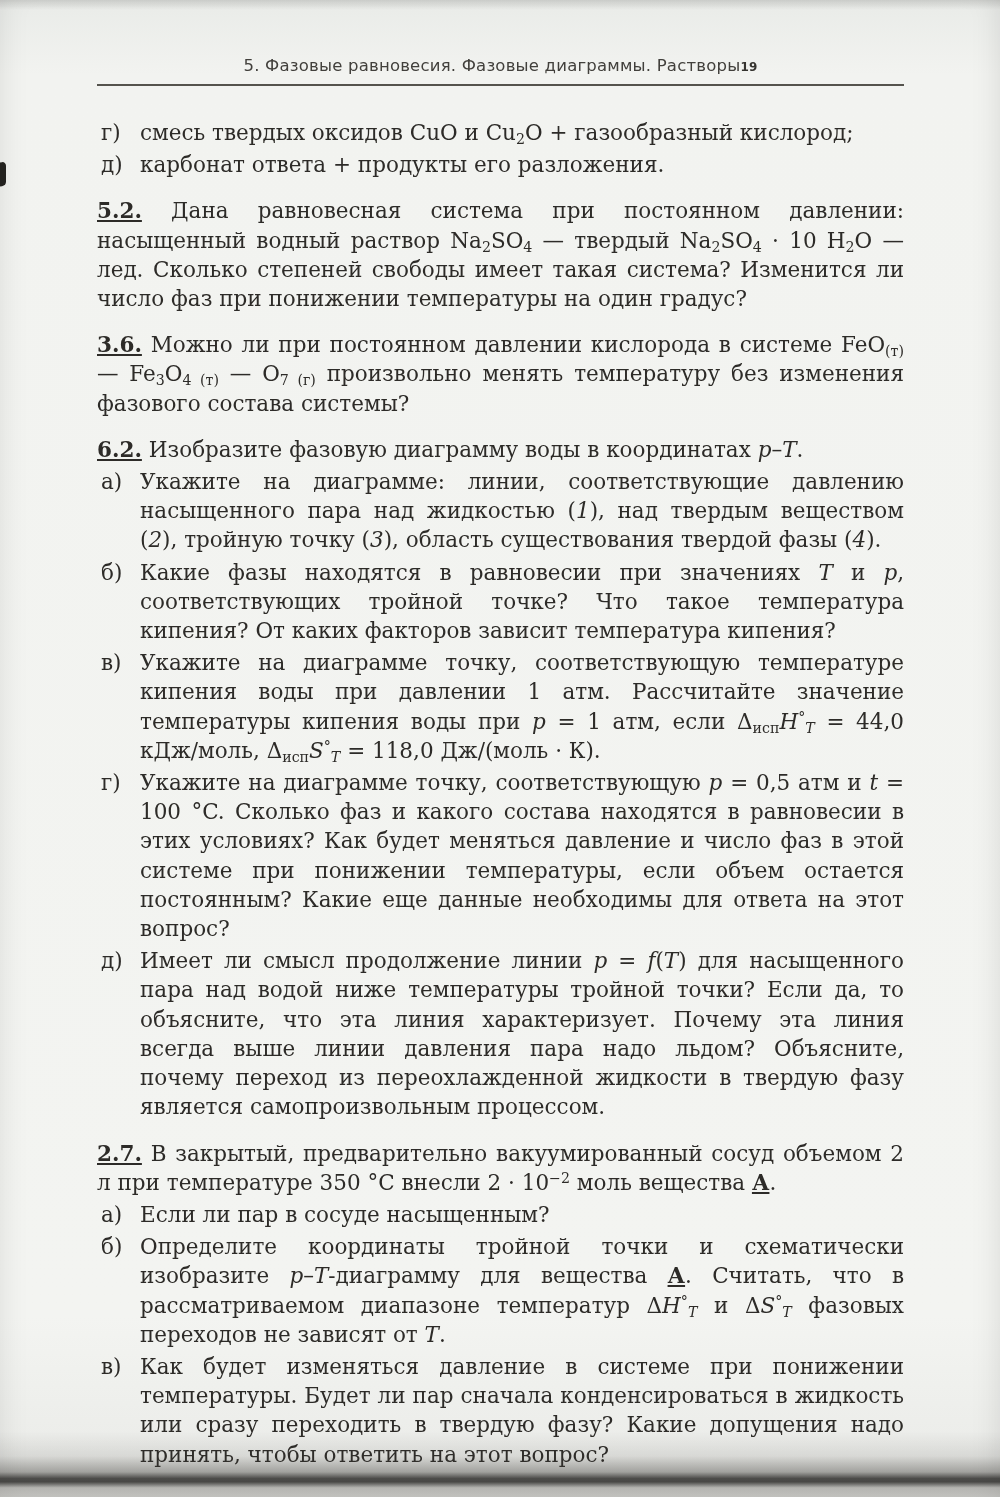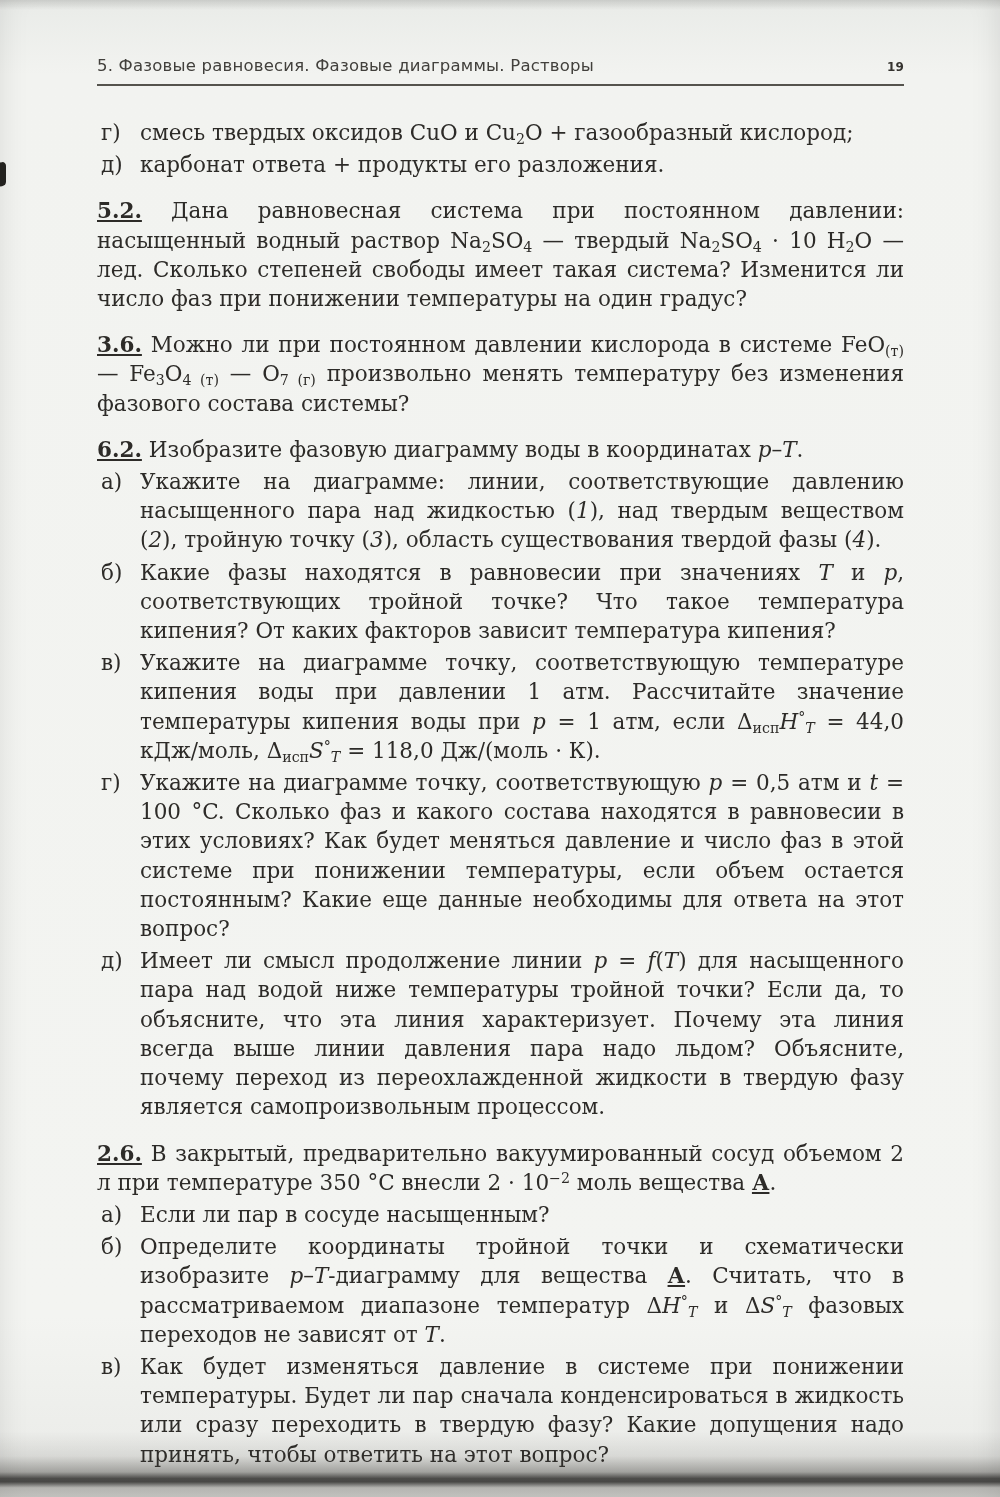--- a/index.html
+++ b/index.html
@@ -32,21 +32,21 @@
     pointer-events: none;
   }
   .edge-mark {
     position: absolute; left: 0; top: 162px; width: 6px; height: 24px;
     background: #23221f; border-radius: 0 4px 4px 0;
     transform: skewY(-8deg);
   }
   .content { padding: 56px 96px 0 97px; }
 
   .page-header {
-    display: flex; justify-content: space-between; align-items: baseline;
+    display: flex; justify-content: center; align-items: baseline;
     font-family: "DejaVu Sans", "Liberation Sans", sans-serif;
     font-size: 16.5px; color: #42403c; letter-spacing: 0.2px;
   }
   .header-page { font-weight: bold; font-size: 12px; color: #35332f; }
   .header-rule { border-top: 2px solid #55534d; margin-top: 9px; }
 
   .body {
     margin-top: 32px;
     font-family: "DejaVu Serif", "Liberation Serif", serif;
     font-size: 21.5px;
@@ -114,21 +114,21 @@
       <div class="li">
         <span class="marker">г)</span>
         <span>Укажите на диаграмме точку, соответствующую <span class="i">p</span> = 0,5 атм и <span class="i">t</span> = 100 °C. Сколько фаз и какого состава находятся в равновесии в этих условиях? Как будет меняться давление и число фаз в этой системе при понижении температуры, если объем остается постоянным? Какие еще данные необходимы для ответа на этот вопрос?</span>
       </div>
 
       <div class="li">
         <span class="marker">д)</span>
         <span>Имеет ли смысл продолжение линии <span class="i">p</span> = <span class="i">f</span>(<span class="i">T</span>) для насыщенного пара над водой ниже температуры тройной точки? Если да, то объясните, что эта линия характеризует. Почему эта линия всегда выше линии давления пара надо льдом? Объясните, почему переход из переохлажденной жидкости в твердую фазу является самопроизвольным процессом.</span>
       </div>
 
-      <p class="para"><span class="b">2.6.</span> В закрытый, предварительно вакуумированный сосуд объемом 2 л при температуре 350 °C внесли 2 · 10<span class="sup">−2</span> моль вещества <span class="b">А</span>.</p>
+      <p class="para"><span class="b">2.7.</span> В закрытый, предварительно вакуумированный сосуд объемом 2 л при температуре 350 °C внесли 2 · 10<span class="sup">−2</span> моль вещества <span class="b">А</span>.</p>
 
       <div class="li">
         <span class="marker">а)</span>
         <span>Если ли пар в сосуде насыщенным?</span>
       </div>
 
       <div class="li">
         <span class="marker">б)</span>
         <span>Определите координаты тройной точки и схематически изобразите <span class="i">p</span>–<span class="i">T</span>-диаграмму для вещества <span class="b">А</span>. Считать, что в рассматриваемом диапазоне температур Δ<span class="i">H</span><span class="sup">°</span><span class="sub i">T</span> и Δ<span class="i">S</span><span class="sup">°</span><span class="sub i">T</span> фазовых переходов не зависят от <span class="i">T</span>.</span>
       </div>

